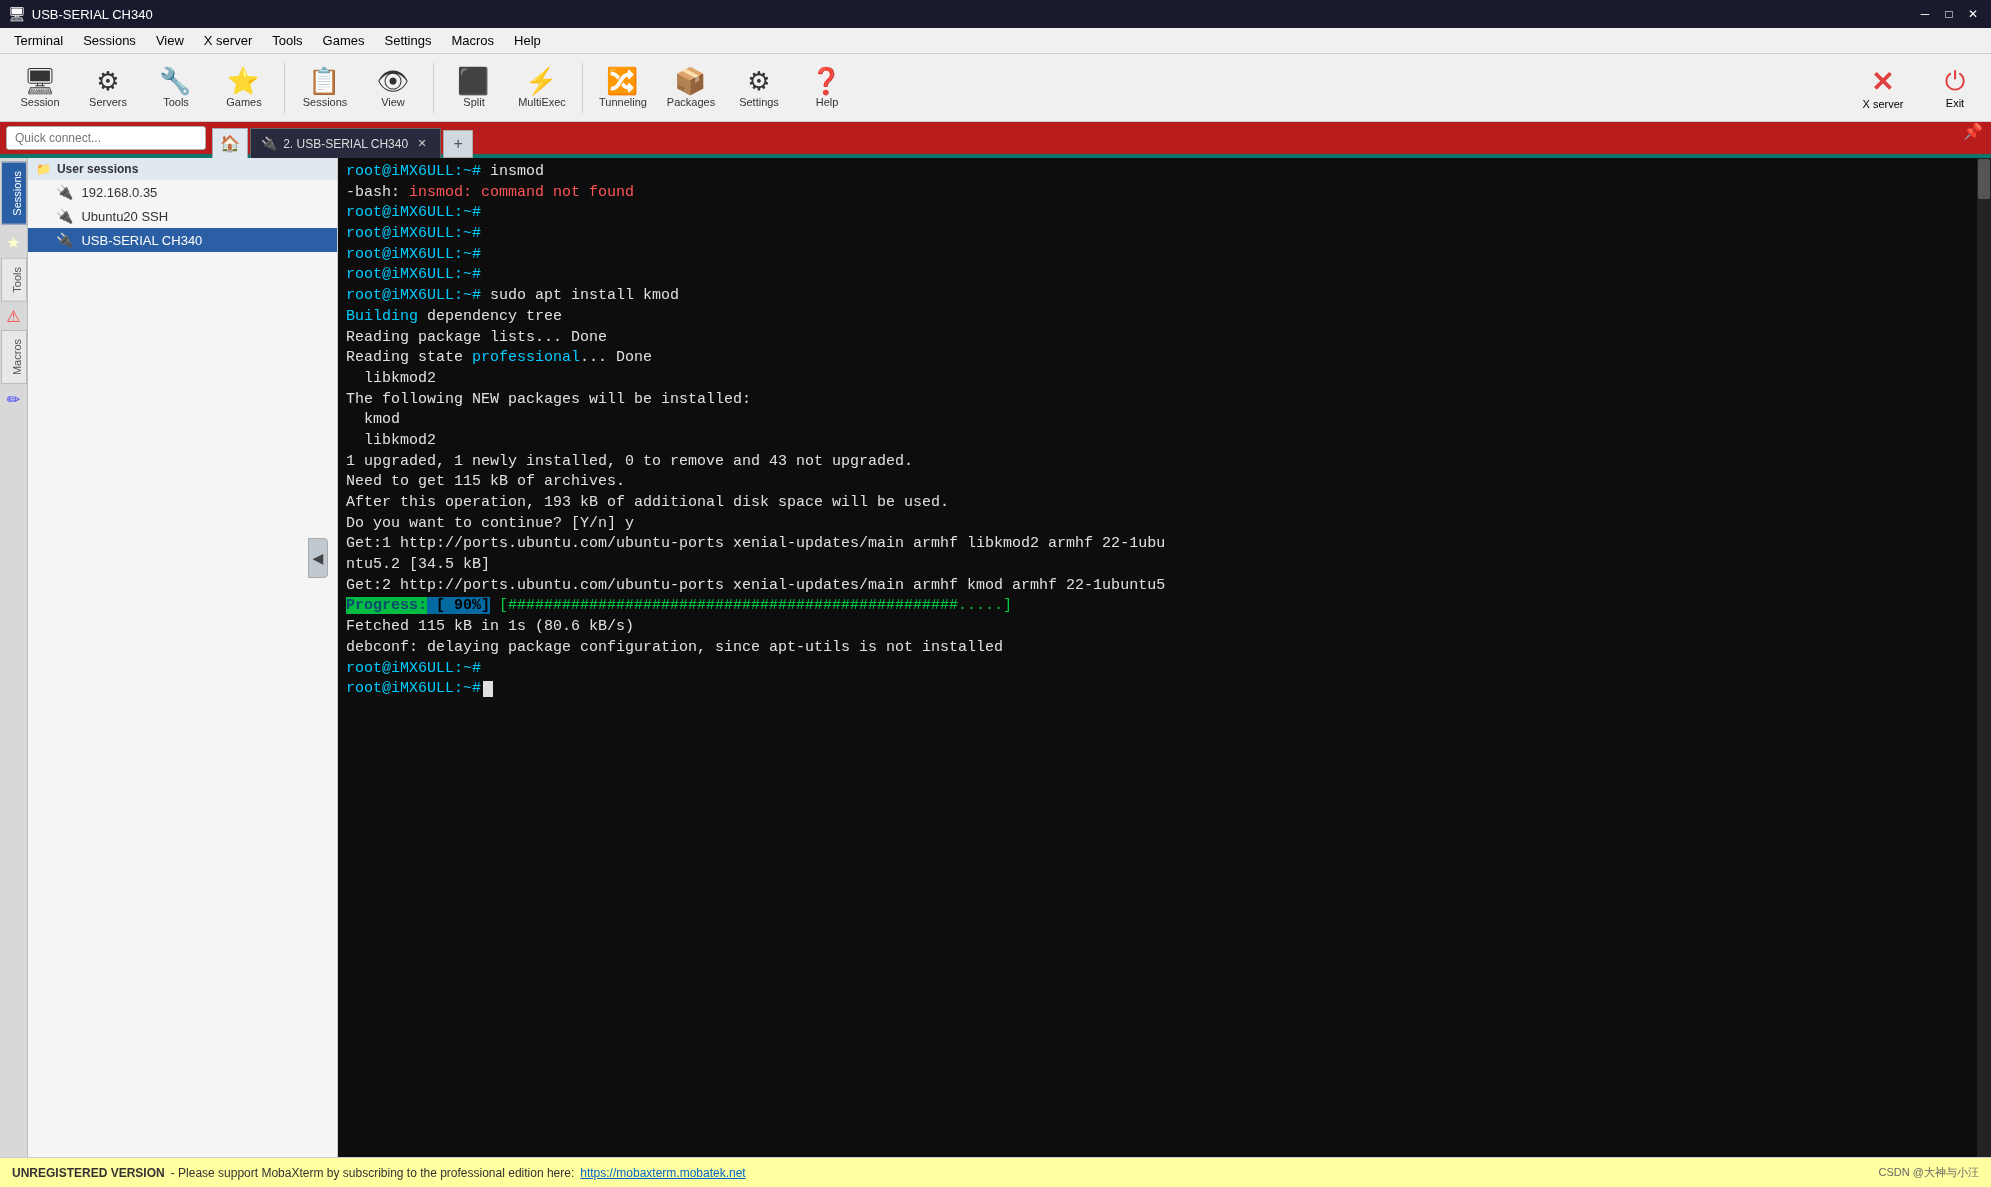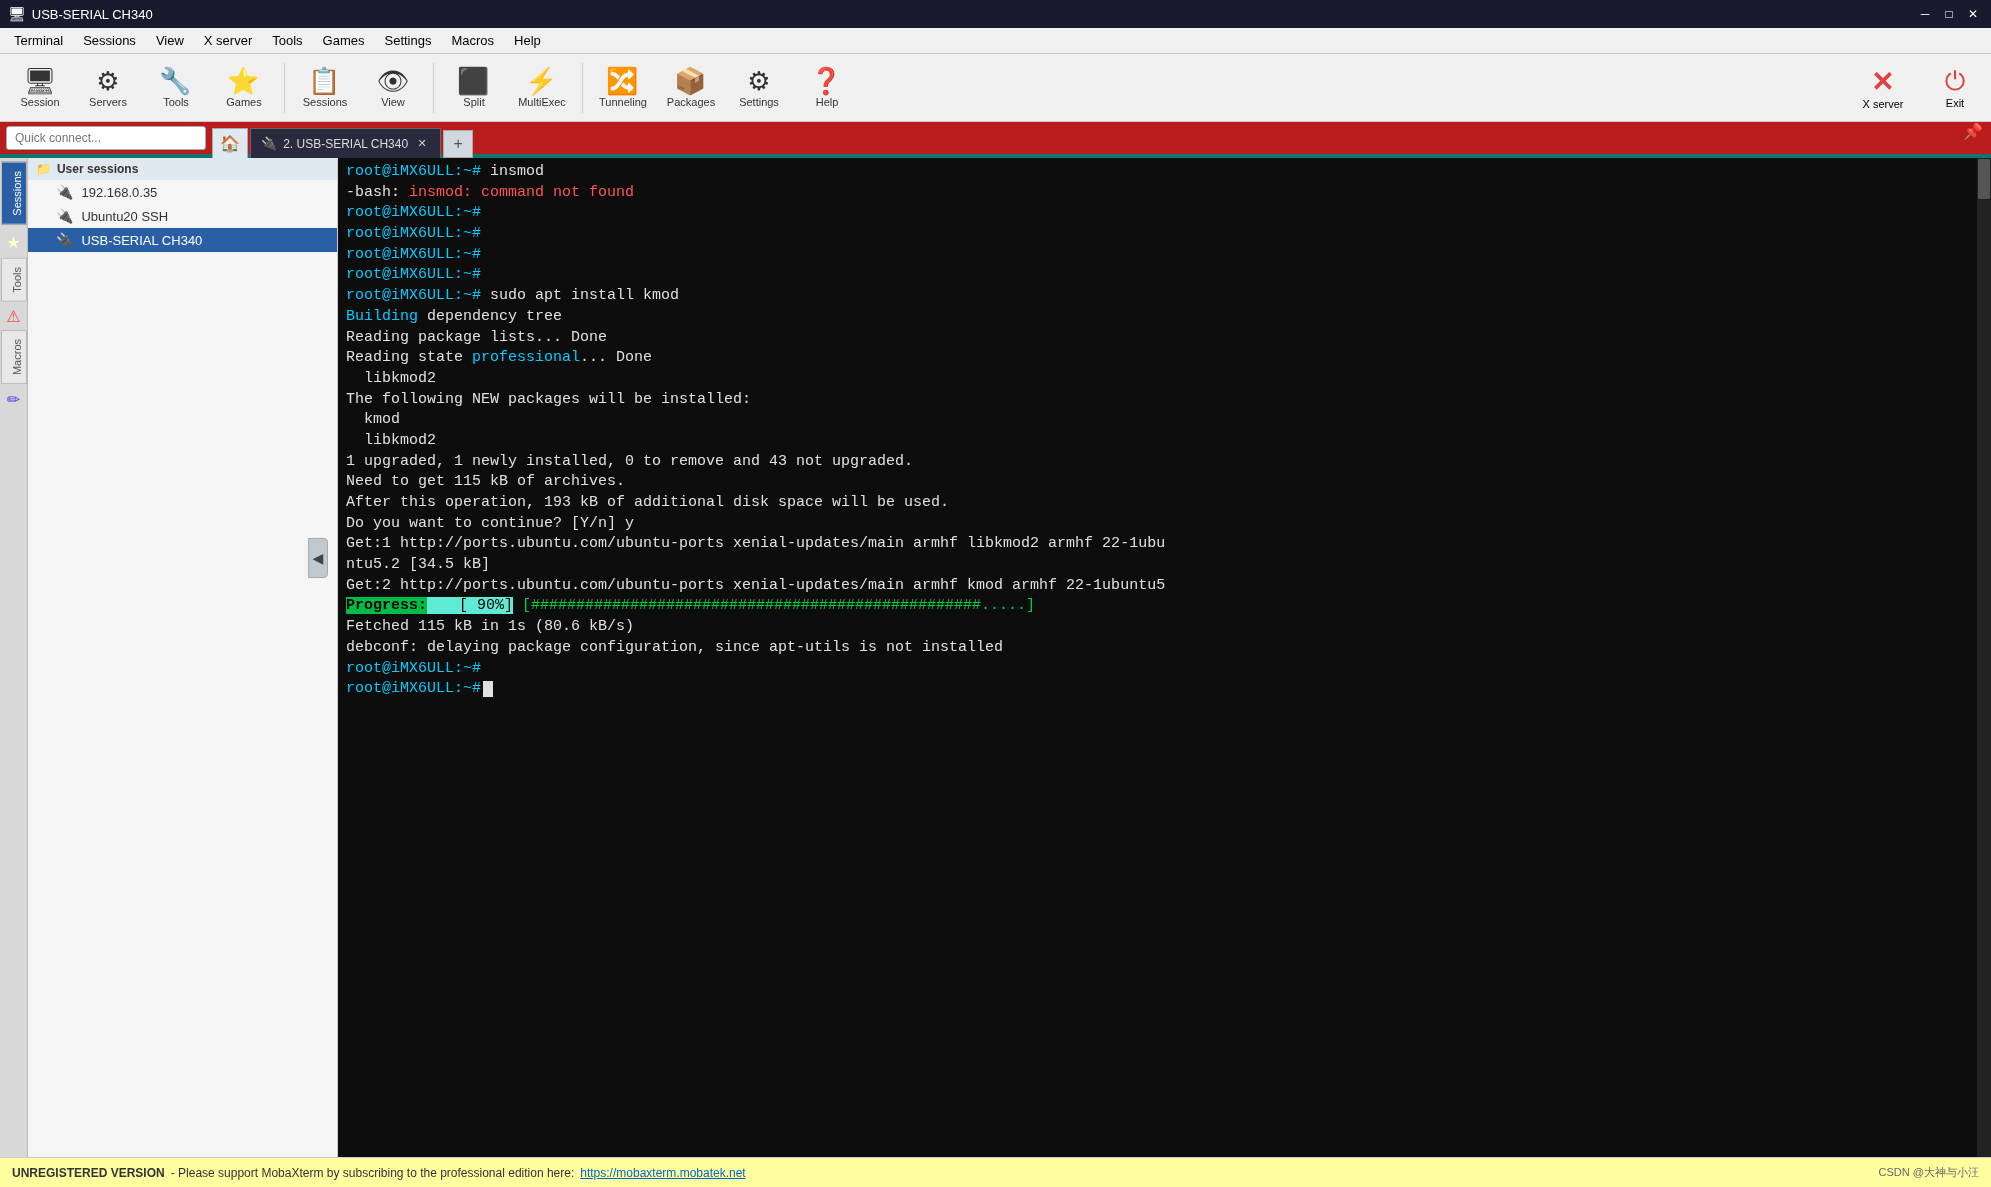--- a/index.html
+++ b/index.html
@@ -409,21 +409,21 @@
     <span class="term-line"><span class="term-white">The following NEW packages will be installed:</span></span>
     <span class="term-line"><span class="term-white">  kmod</span></span>
     <span class="term-line"><span class="term-white">  libkmod2</span></span>
     <span class="term-line"><span class="term-white">1 upgraded, 1 newly installed, 0 to remove and 43 not upgraded.</span></span>
     <span class="term-line"><span class="term-white">Need to get 115 kB of archives.</span></span>
     <span class="term-line"><span class="term-white">After this operation, 193 kB of additional disk space will be used.</span></span>
     <span class="term-line"><span class="term-white">Do you want to continue? [Y/n] y</span></span>
     <span class="term-line"><span class="term-white">Get:1 http://ports.ubuntu.com/ubuntu-ports xenial-updates/main armhf libkmod2 armhf 22-1ubu</span></span>
     <span class="term-line"><span class="term-white">ntu5.2 [34.5 kB]</span></span>
     <span class="term-line"><span class="term-white">Get:2 http://ports.ubuntu.com/ubuntu-ports xenial-updates/main armhf kmod armhf 22-1ubuntu5</span></span>
-    <span class="term-line"><span style="background:#00bb44;color:#000000;font-weight:bold;">Progress:</span><span style="background:#5eead4;color:#000;font-weight:normal;padding-left:23px;"> [ 90%]</span><span class="term-green"> [##################################################.....]</span></span>
+    <span class="term-line"><span style="background:#00bb44;color:#0c4a6e;font-weight:bold;">Progress:</span><span style="background:#0369a1;color:#000;font-weight:bold;"> [ 90%]</span><span class="term-green"> [##################################################.....]</span></span>
     <span class="term-line"><span class="term-white">Fetched 115 kB in 1s (80.6 kB/s)</span></span>
     <span class="term-line"><span class="term-white">debconf: delaying package configuration, since apt-utils is not installed</span></span>
     <span class="term-line"><span class="term-cyan">root@iMX6ULL:~#</span></span>
     <span class="term-line"><span class="term-cyan">root@iMX6ULL:~#</span><span style="display:inline-block;width:10px;height:16px;background:#e0e0e0;vertical-align:text-bottom;margin-left:2px;"></span></span>
 
     <div class="terminal-scroll">
       <div class="scroll-thumb"></div>
     </div>
   </div>
 </div>

